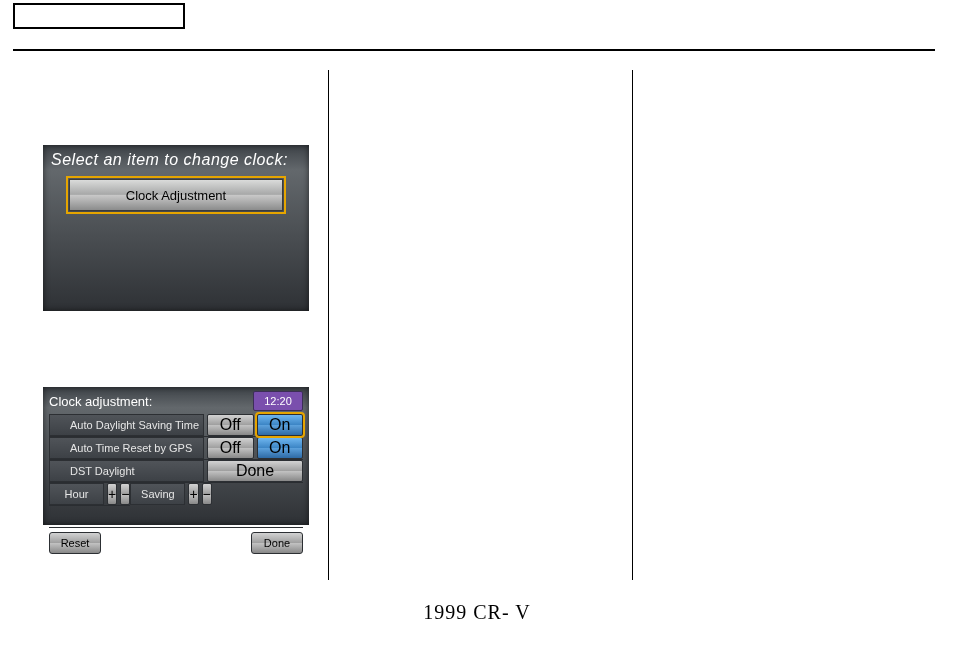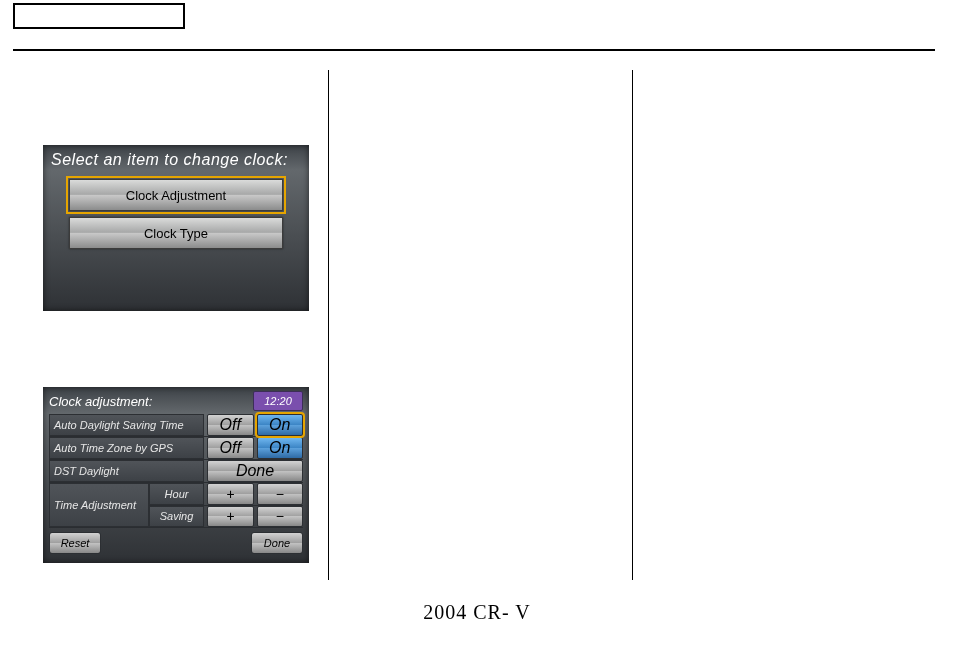--- a/index.html
+++ b/index.html
@@ -85,21 +85,21 @@
     align-items: center;
     justify-content: center;
     box-shadow: 0 0 2px rgba(0,0,0,0.5);
   }
   .bar-btn.selected {
     outline: 2px solid #e6a500;
     outline-offset: 1px;
   }
 
   
-  .nav-screen.s2 { left: 30px; top: 317px; height: 176px; font-style: italic; }
+  .nav-screen.s2 { left: 30px; top: 317px; height: 138px; }
 
   .nav-header {
     display: flex;
     align-items: center;
     justify-content: space-between;
     padding: 4px 6px 2px 6px;
   }
   .nav-header-title {
     color: #fff;
     font-size: 13px;
@@ -126,21 +126,21 @@
   .row {
     display: flex;
     height: 22px;
     border-bottom: 1px solid #2a2d31;
     align-items: stretch;
   }
   .cell-label {
     flex: 0 0 155px;
     display: flex;
     align-items: center;
-    padding-left: 4px;
+    padding-left: 20px;
     background: linear-gradient(#505459, #3d4146);
     border: 1px solid #2c2f33;
     box-sizing: border-box;
   }
   .cell-edit {
     flex: 1;
     display: flex;
   }
   .chip {
     flex: 1;
@@ -176,21 +176,21 @@
     display: flex;
     align-items: center;
     padding-left: 4px;
     background: linear-gradient(#505459, #3d4146);
     border: 1px solid #2c2f33;
     box-sizing: border-box;
   }
   .time-sub {
     flex: 1;
     display: flex;
-    flex-direction: column;
+    flex-direction: row;
     text-align: center;
   }
   .time-sub .row { height: 22px; border-bottom: 1px solid #2a2d31; }
   .time-sub .row:last-child { border-bottom: none; }
   .time-sub .cell-label { flex: 0 0 55px; justify-content: center; padding-left: 0;}
   .pm {
     flex: 1;
     display:flex; align-items:center; justify-content:center;
     border: 1px solid #2c2f33;
     margin-left: 3px;
@@ -240,59 +240,55 @@
 
 <div class="cols">
   <div class="col col1">
 
     <div class="nav-screen s1">
       <div class="nav-title">Select an item to change clock:</div>
       <div class="bar-group">
         <div class="bar-btn selected">
           <span>Clock Adjustment</span>
         </div>
-        <div class="bar-btn">
-          <span>Clock Type</span>
-        </div>
       </div>
     </div>
 
     <div class="nav-screen s2">
       <div class="nav-header">
         <span class="nav-header-title">Clock adjustment:</span>
         <span class="clock-chip">12:20</span>
       </div>
 
       <div class="rows">
 
         <div class="row">
           <div class="cell-label">Auto Daylight Saving Time</div>
           <div class="cell-edit">
             <div class="chip">Off</div>
             <div class="chip on selected">On</div>
           </div>
         </div>
 
         <div class="row">
-          <div class="cell-label">Auto Time Zone by GPS</div>
+          <div class="cell-label">Auto Time Reset by GPS</div>
           <div class="cell-edit">
             <div class="chip">Off</div>
             <div class="chip on">On</div>
           </div>
         </div>
 
         <div class="row">
           <div class="cell-label">DST Daylight</div>
           <div class="cell-edit">
             <div class="chip wide">Done</div>
           </div>
         </div>
 
         <div class="time-row">
-          <div class="time-label-main">Time Adjustment</div>
           <div class="time-sub">
             <div class="row">
               <div class="cell-label">Hour</div>
               <div class="pm">+</div>
               <div class="pm">−</div>
             </div>
             <div class="row">
               <div class="cell-label">Saving</div>
               <div class="pm">+</div>
               <div class="pm">−</div>
@@ -306,13 +302,13 @@
         <div class="small-btn">Reset</div>
         <div class="small-btn">Done</div>
       </div>
     </div>
 
   </div>
   <div class="col col2"></div>
   <div class="col col3"></div>
 </div>
 
-<div class="footer-text">2004  CR- V</div>
+<div class="footer-text">1999  CR- V</div>
 
 </body></html>

